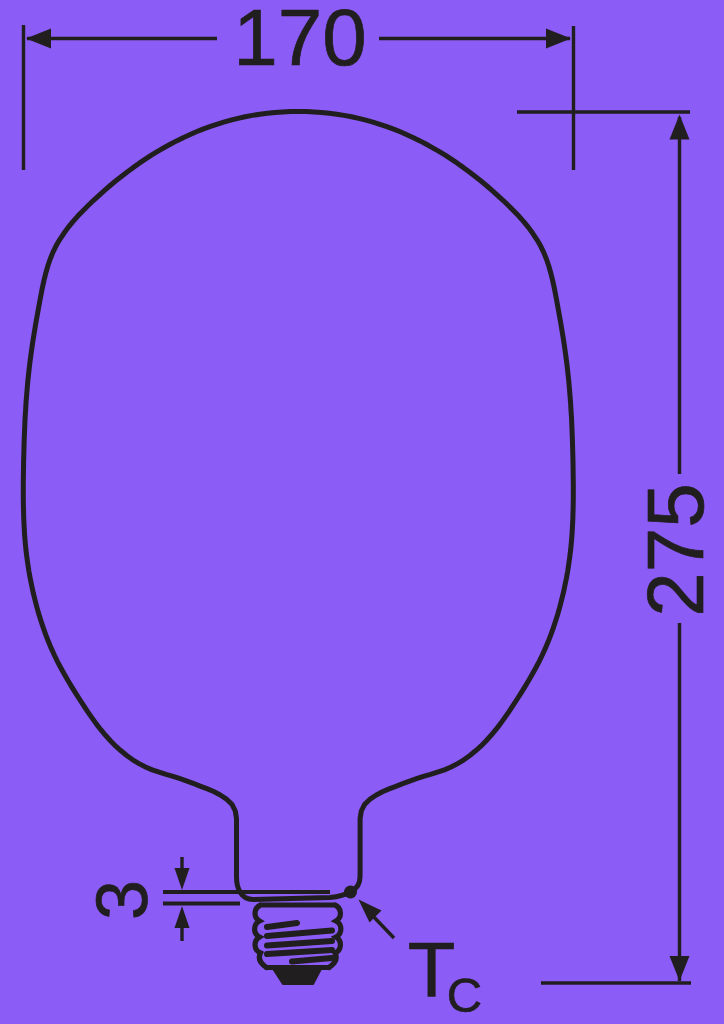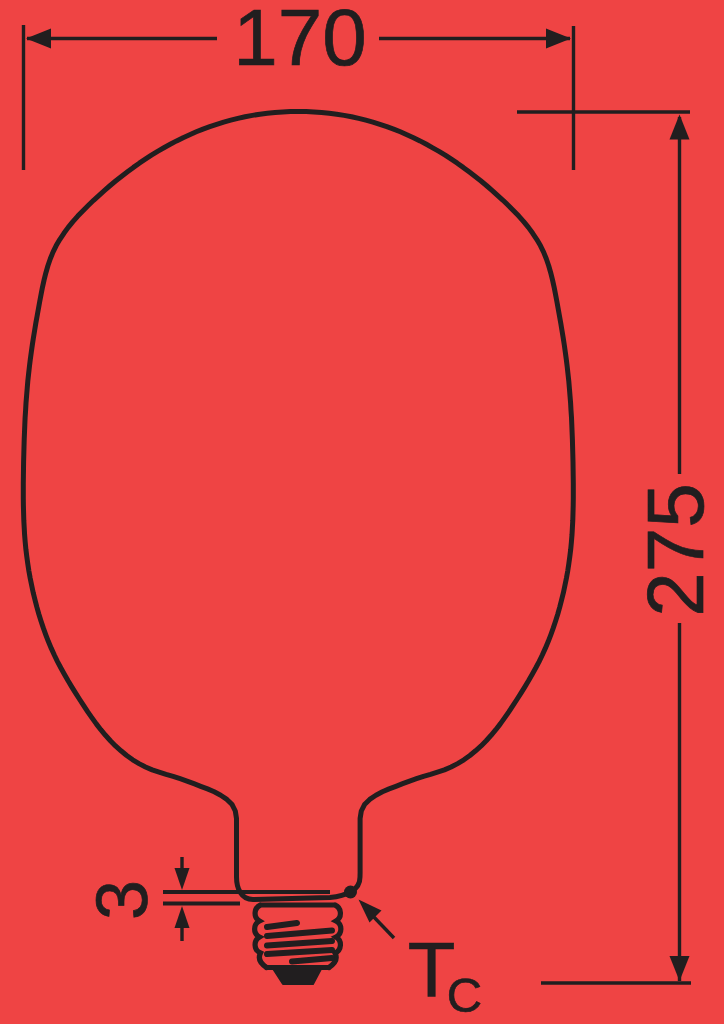--- a/index.html
+++ b/index.html
@@ -1,16 +1,16 @@
 <!DOCTYPE html>
 <html><head>
 <meta charset="utf-8">
 <style>
   html,body{margin:0;padding:0;background:#ffffff;}
-  .page{width:724px;height:1024px;position:relative;overflow:hidden;background:#ef4444;}
+  .page{width:724px;height:1024px;position:relative;overflow:hidden;background:#8b5cf6;}
   text{font-family:"Liberation Sans",sans-serif;fill:#211e1f;stroke:#211e1f;stroke-width:0.7;}
 </style>
 </head>
 <body>
 <div class="page">
 <svg width="724" height="1024" viewBox="0 0 724 1024" xmlns="http://www.w3.org/2000/svg">
 
   <path d="M 298.3,111.5 L 290.4,111.6 L 282.7,111.9 L 275.0,112.5 L 267.4,113.3 L 259.9,114.2 L 252.5,115.4 L 245.1,116.8 L 237.9,118.4 L 230.8,120.2 L 223.7,122.1 L 216.7,124.3 L 209.8,126.6 L 203.0,129.1 L 196.3,131.8 L 189.7,134.7 L 183.1,137.7 L 176.6,140.9 L 170.2,144.3 L 163.9,147.8 L 157.6,151.4 L 151.4,155.2 L 145.3,159.2 L 139.3,163.2 L 133.4,167.4 L 127.5,171.8 L 121.7,176.3 L 115.9,180.8 L 110.2,185.5 L 104.6,190.4 L 99.1,195.3 L 93.6,200.3 L 88.2,205.5 L 83.0,210.7 L 77.8,216.1 L 72.9,221.7 L 68.2,227.4 L 63.9,233.3 L 59.9,239.3 L 56.2,245.6 L 53.0,252.1 L 50.3,258.8 L 47.9,265.7 L 45.9,272.7 L 44.1,279.9 L 42.5,287.1 L 41.1,294.3 L 39.7,301.6 L 38.4,308.9 L 37.1,316.1 L 35.8,323.3 L 34.6,330.6 L 33.4,337.8 L 32.3,345.0 L 31.3,352.2 L 30.3,359.4 L 29.4,366.7 L 28.6,373.9 L 27.8,381.2 L 27.2,388.4 L 26.6,395.7 L 26.0,403.0 L 25.6,410.3 L 25.1,417.6 L 24.8,424.9 L 24.5,432.3 L 24.2,439.6 L 24.0,446.9 L 23.8,454.2 L 23.6,461.6 L 23.5,468.9 L 23.4,476.3 L 23.3,483.6 L 23.3,490.9 L 23.3,498.3 L 23.4,505.6 L 23.6,512.9 L 23.8,520.2 L 24.2,527.5 L 24.6,534.8 L 25.2,542.1 L 25.9,549.4 L 26.8,556.6 L 27.8,563.9 L 28.9,571.1 L 30.2,578.3 L 31.7,585.5 L 33.2,592.7 L 35.0,599.8 L 36.8,606.9 L 38.8,614.0 L 41.0,621.0 L 43.3,627.9 L 45.8,634.8 L 48.4,641.6 L 51.3,648.4 L 54.3,655.0 L 57.5,661.6 L 60.9,668.0 L 64.5,674.4 L 68.1,680.8 L 71.9,687.1 L 75.8,693.3 L 79.7,699.5 L 83.7,705.7 L 87.8,711.9 L 92.0,717.9 L 96.3,723.9 L 100.8,729.7 L 105.5,735.3 L 110.4,740.7 L 115.5,745.9 L 121.0,750.8 L 126.7,755.5 L 132.7,759.8 L 139.0,763.6 L 145.5,767.0 L 152.2,769.9 L 159.1,772.2 L 166.1,774.4 L 173.1,776.4 L 180.1,778.7 L 187.0,781.1 L 193.9,783.7 L 200.7,786.3 L 207.5,788.9 L 214.2,791.8 L 220.7,795.2 L 226.9,799.4 L 232.1,804.6 L 235.3,811.0 L 236.5,818.5 L 236.5,826.7 L 236.5,835.2 L 236.5,843.9 L 236.5,852.3 L 236.5,860.1 L 236.5,867.1 L 236.5,872.8 L 236.5,877.0 C 236.5,888 241,899.5 253,899.5 L 330,897.5 C 341,896.5 347,894 351.5,891.5 C 356.5,888.5 360,884 360,877 L 360.1,872.8 L 360.1,867.1 L 360.1,860.1 L 360.1,852.3 L 360.1,843.9 L 360.1,835.2 L 360.1,826.7 L 360.1,818.5 L 361.3,811.0 L 364.5,804.6 L 369.7,799.4 L 375.9,795.2 L 382.4,791.8 L 389.1,788.9 L 395.9,786.3 L 402.7,783.7 L 409.6,781.1 L 416.5,778.7 L 423.5,776.4 L 430.5,774.4 L 437.5,772.2 L 444.4,769.9 L 451.1,767.0 L 457.6,763.6 L 463.9,759.8 L 469.9,755.5 L 475.6,750.8 L 481.1,745.9 L 486.2,740.7 L 491.1,735.3 L 495.8,729.7 L 500.3,723.9 L 504.6,717.9 L 508.8,711.9 L 512.9,705.7 L 516.9,699.5 L 520.8,693.3 L 524.7,687.1 L 528.5,680.8 L 532.1,674.4 L 535.7,668.0 L 539.1,661.6 L 542.3,655.0 L 545.3,648.4 L 548.2,641.6 L 550.8,634.8 L 553.3,627.9 L 555.6,621.0 L 557.8,614.0 L 559.8,606.9 L 561.6,599.8 L 563.4,592.7 L 564.9,585.5 L 566.4,578.3 L 567.7,571.1 L 568.8,563.9 L 569.8,556.6 L 570.7,549.4 L 571.4,542.1 L 572.0,534.8 L 572.4,527.5 L 572.8,520.2 L 573.0,512.9 L 573.2,505.6 L 573.3,498.3 L 573.3,490.9 L 573.3,483.6 L 573.2,476.3 L 573.1,468.9 L 573.0,461.6 L 572.8,454.2 L 572.6,446.9 L 572.4,439.6 L 572.1,432.3 L 571.8,424.9 L 571.5,417.6 L 571.0,410.3 L 570.6,403.0 L 570.0,395.7 L 569.4,388.4 L 568.8,381.2 L 568.0,373.9 L 567.2,366.7 L 566.3,359.4 L 565.3,352.2 L 564.3,345.0 L 563.2,337.8 L 562.0,330.6 L 560.8,323.3 L 559.5,316.1 L 558.2,308.9 L 556.9,301.6 L 555.5,294.3 L 554.1,287.1 L 552.5,279.9 L 550.7,272.7 L 548.7,265.7 L 546.3,258.8 L 543.6,252.1 L 540.4,245.6 L 536.7,239.3 L 532.7,233.3 L 528.4,227.4 L 523.7,221.7 L 518.8,216.1 L 513.6,210.7 L 508.4,205.5 L 503.0,200.3 L 497.5,195.3 L 492.0,190.4 L 486.4,185.5 L 480.7,180.8 L 474.9,176.3 L 469.1,171.8 L 463.2,167.4 L 457.3,163.2 L 451.3,159.2 L 445.2,155.2 L 439.0,151.4 L 432.7,147.8 L 426.4,144.3 L 420.0,140.9 L 413.5,137.7 L 406.9,134.7 L 400.3,131.8 L 393.6,129.1 L 386.8,126.6 L 379.9,124.3 L 372.9,122.1 L 365.8,120.2 L 358.7,118.4 L 351.5,116.8 L 344.1,115.4 L 336.7,114.2 L 329.2,113.3 L 321.6,112.5 L 313.9,111.9 L 306.2,111.6 L 298.3,111.5 Z" fill="none" stroke="#211e1f" stroke-width="5" stroke-linejoin="round"></path>
 
   <line x1="163" y1="892" x2="330" y2="892" stroke="#211e1f" stroke-width="4"></line>

